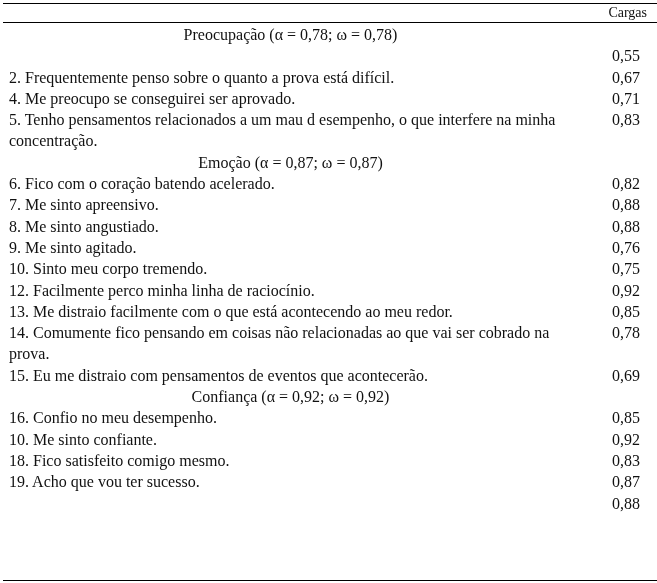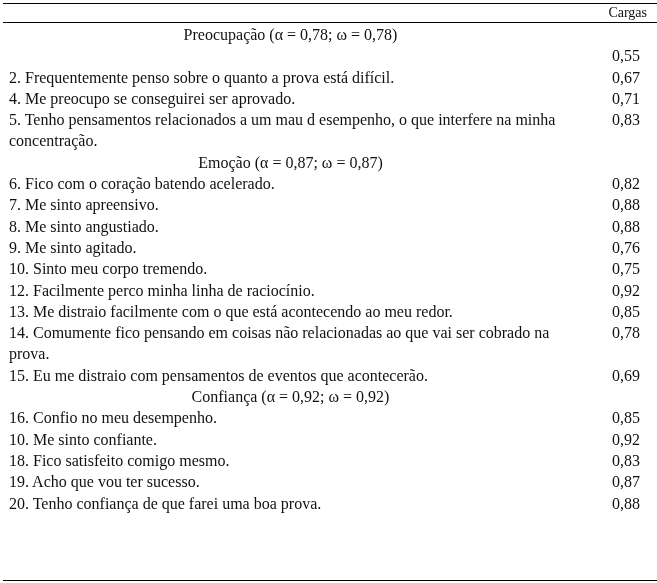--- a/index.html
+++ b/index.html
@@ -162,19 +162,18 @@
     </div>
     <div class="row">
       <span class="item-text">18. Fico satisfeito comigo mesmo.</span>
       <span class="item-val">0,83</span>
     </div>
     <div class="row">
       <span class="item-text">19. Acho que vou ter sucesso.</span>
       <span class="item-val">0,87</span>
     </div>
     <div class="row">
-      <span class="item-text">20. Tenho confiança de que farei uma boa prova.</span>
       <span class="item-val">0,88</span>
     </div>
   </div>
 
   <div class="rule-bottom"></div>
 </div>
 
 </body></html>

